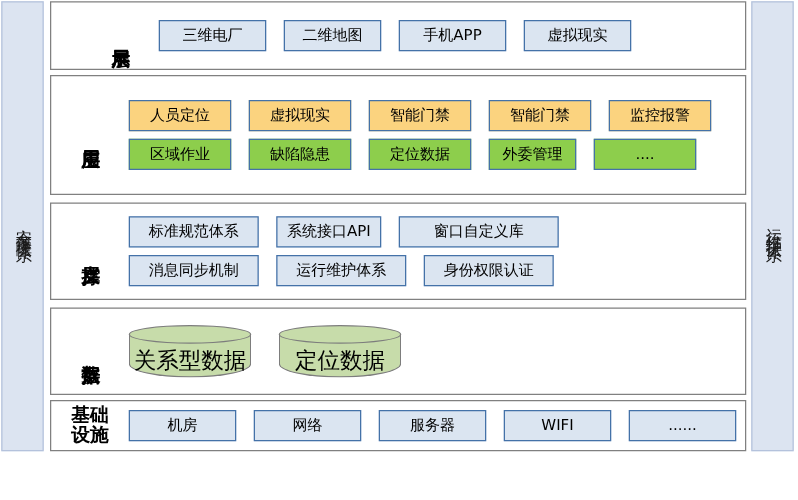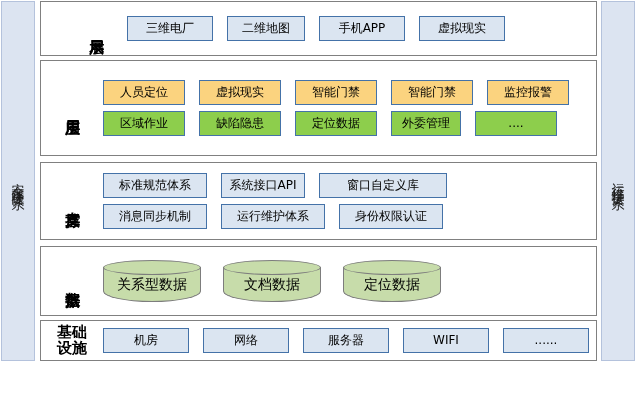--- a/index.html
+++ b/index.html
@@ -156,21 +156,21 @@
     border: 1px solid #7d7d7d;
     border-radius: 49px / 7.5px;
     box-sizing: border-box;
   }
   .cyl .cyl-label {
     position: absolute;
     left: 0;
     right: 0;
     top: 16px;
     text-align: center;
-    font-size: 14px;
+    font-size: 18px;
     color: #000000;
     z-index: 3;
     white-space: nowrap;
   }
 
   
   #layer-presentation { top: 1px;   height: 55px; padding-left: 24px; }
   #layer-application  { top: 60px;  height: 96px; }
   #layer-support      { top: 162px; height: 78px; }
   #layer-data         { top: 246px; height: 70px; }
@@ -243,25 +243,20 @@
     <div class="layer-body">
       <div class="row" style="gap:22px">
         <div class="cyl">
           <div class="body"></div>
           <div class="top"></div>
           <div class="cyl-label">关系型数据</div>
         </div>
         <div class="cyl">
           <div class="body"></div>
           <div class="top"></div>
-          <div class="cyl-label">文档数据</div>
-        </div>
-        <div class="cyl">
-          <div class="body"></div>
-          <div class="top"></div>
           <div class="cyl-label">定位数据</div>
         </div>
       </div>
     </div>
   </div>
 
   <div class="layer" id="layer-infra">
     <div class="layer-label twoline">基础
 设施</div>
     <div class="layer-body">

